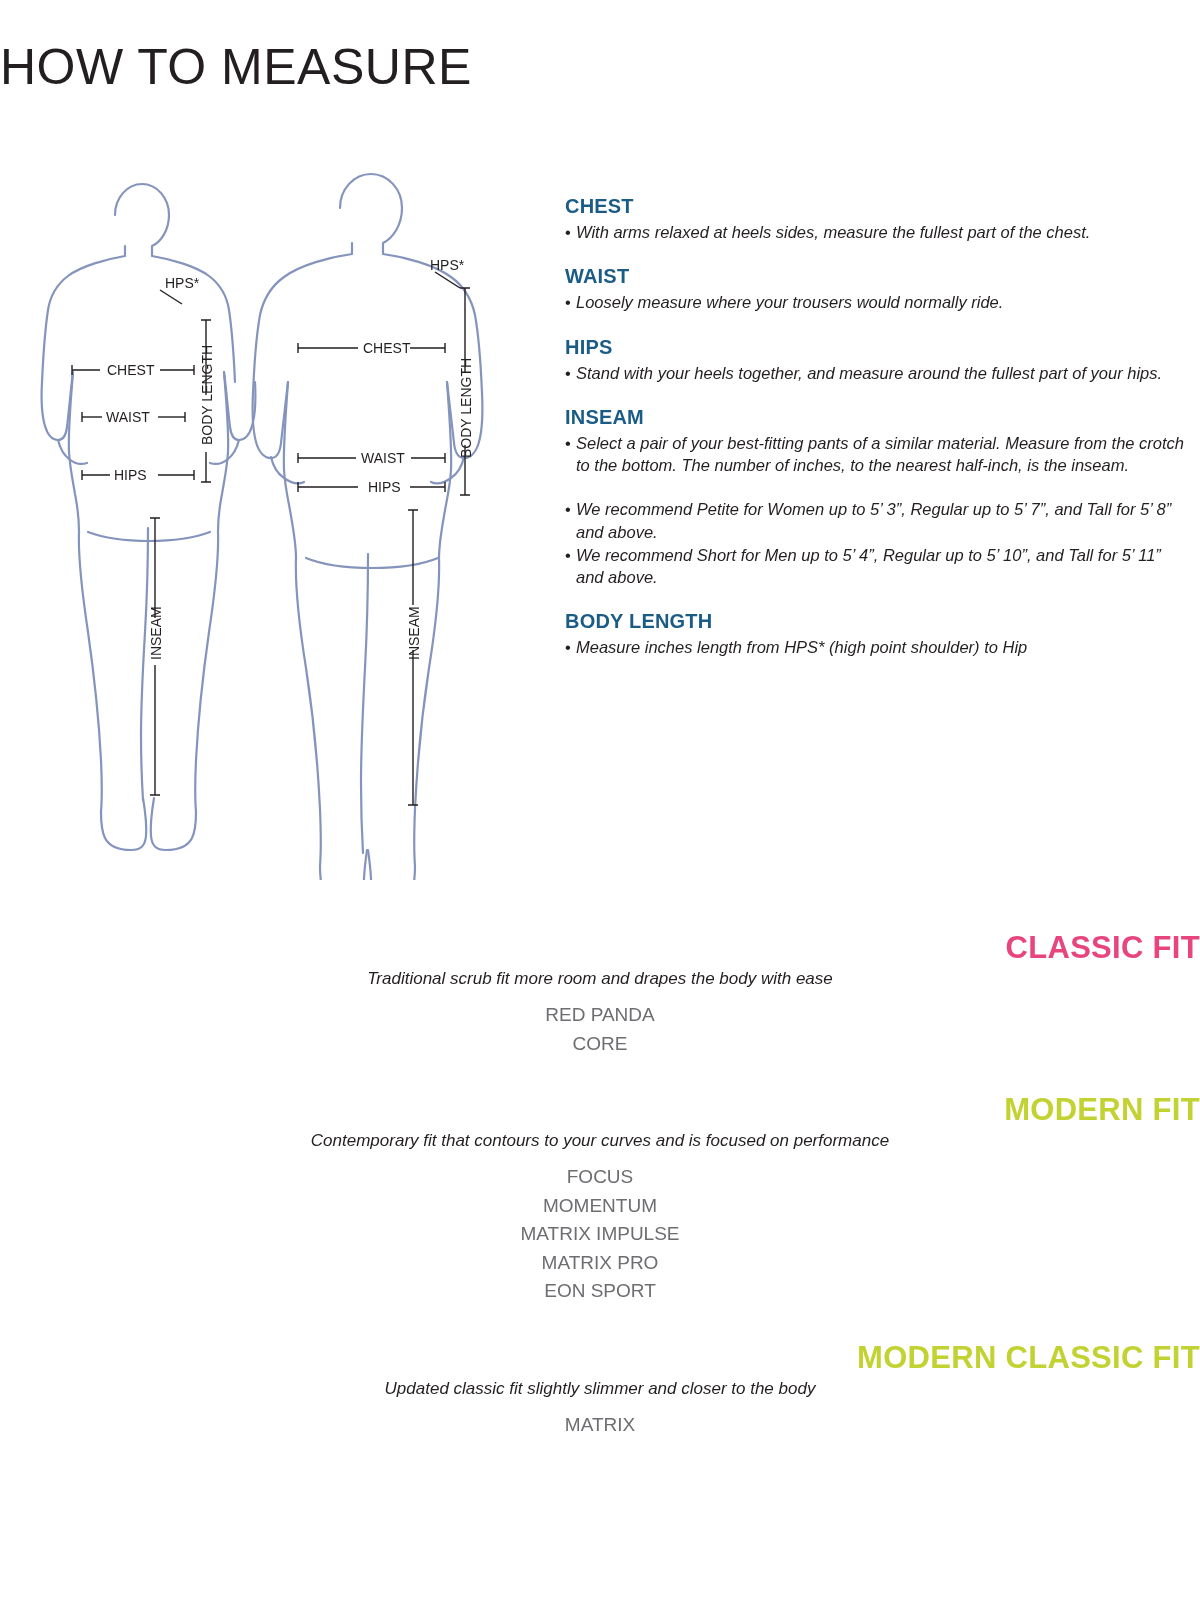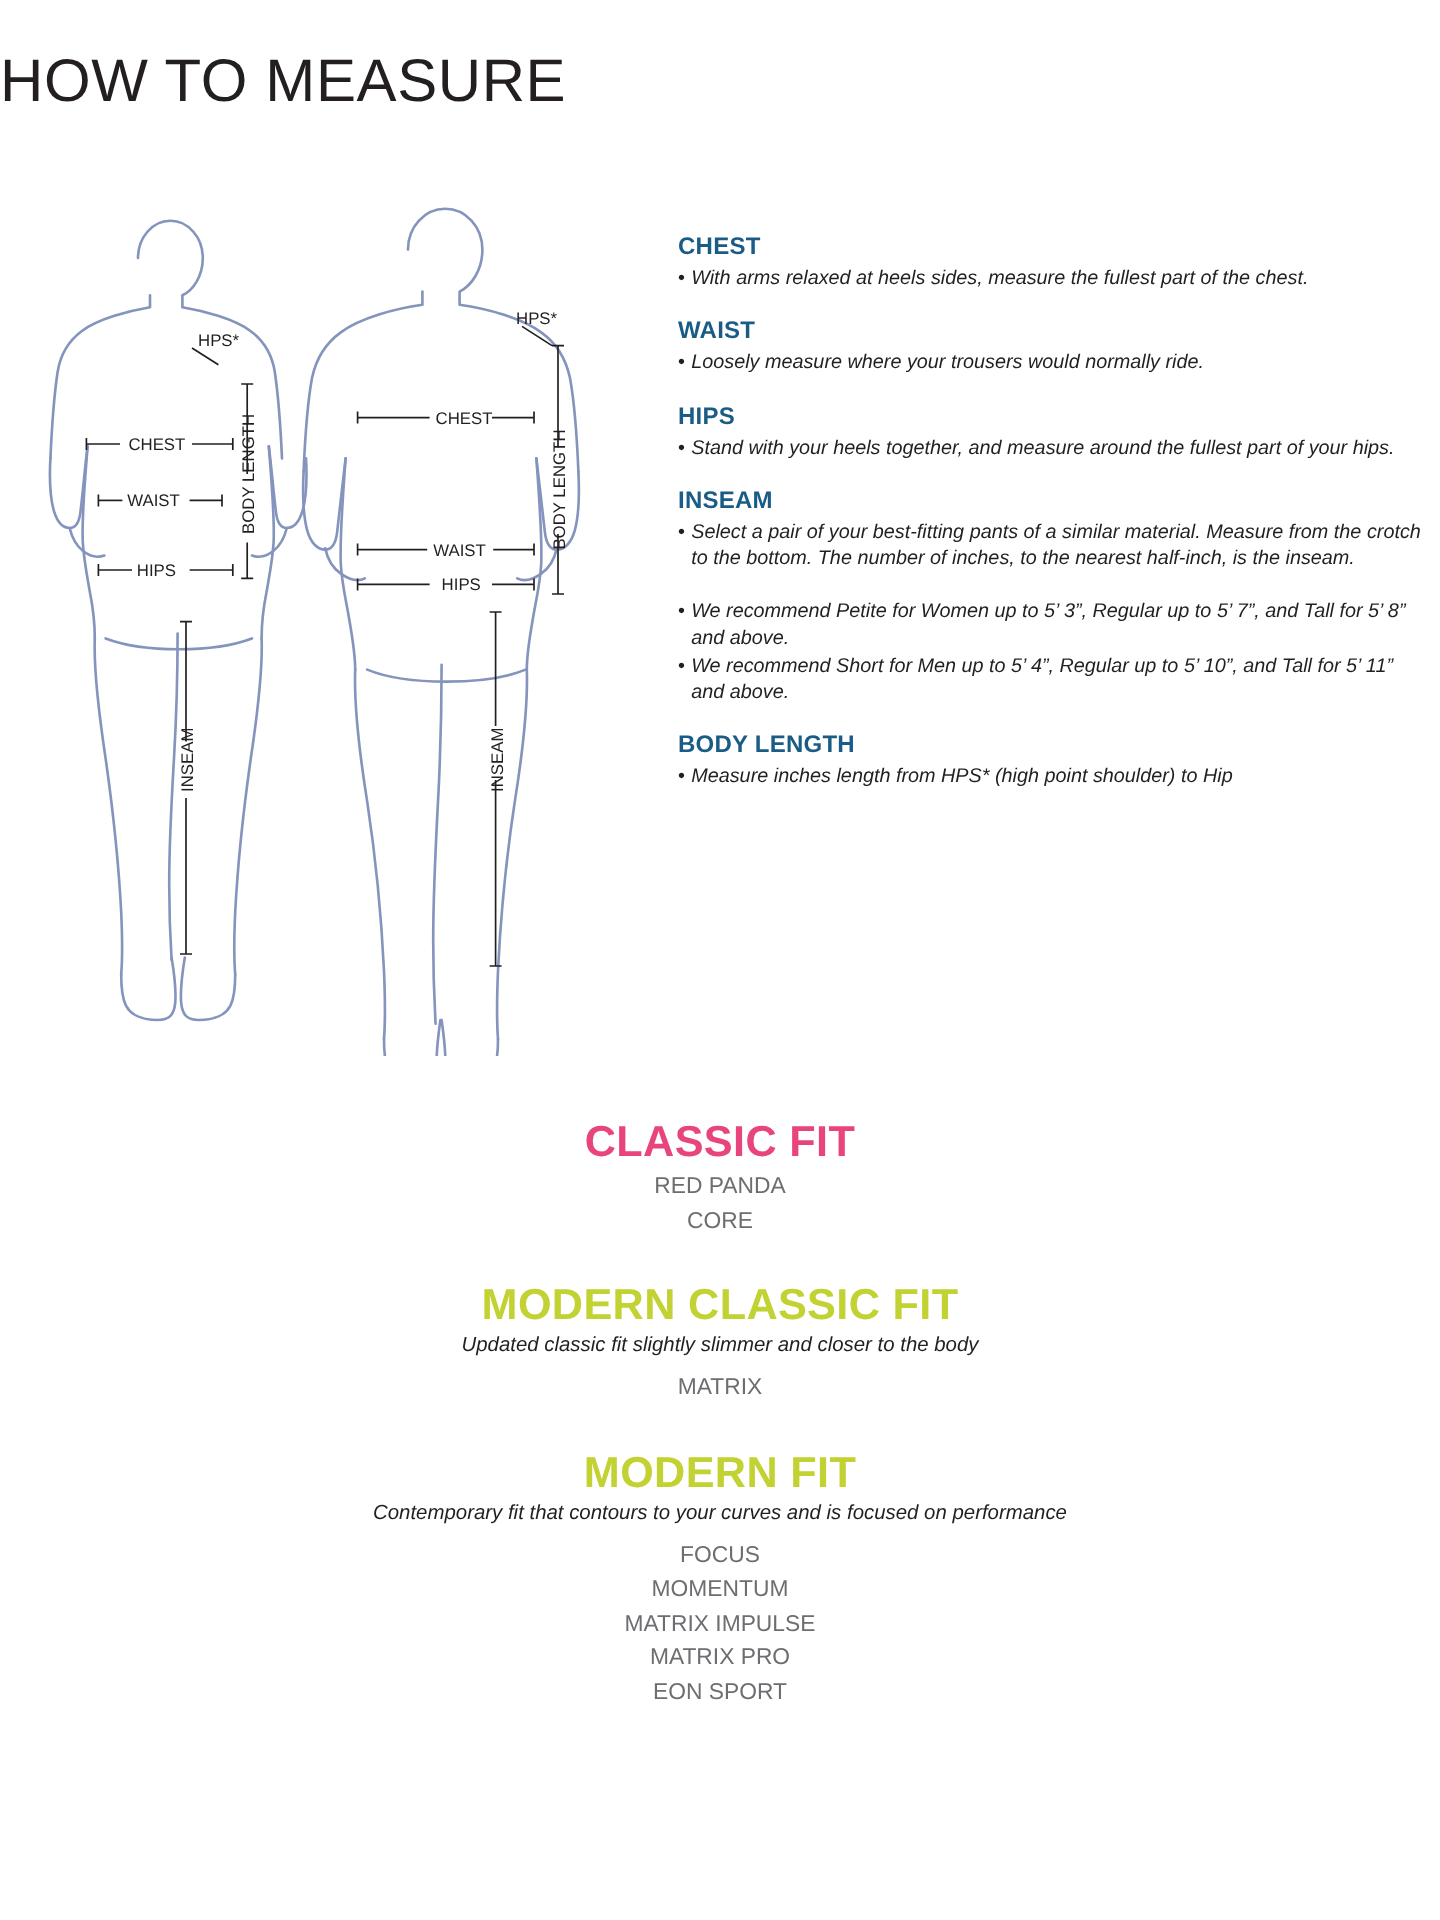--- a/index.html
+++ b/index.html
@@ -85,24 +85,25 @@
     position: absolute;
     top: 930px;
     left: 0;
     width: 1200px;
     text-align: center;
   }
   .fit-block {
     margin-bottom: 34px;
   }
   .fit-title {
-    font-size: 36px;
+    font-size: 31px;
     font-weight: bold;
     letter-spacing: 0.3px;
     margin-bottom: 3px;
+    text-align: right;
   }
   .fit-title.pink { color: #e8457f; }
   .fit-title.lime { color: #c3d233; }
   .fit-desc {
     font-size: 17px;
     font-style: italic;
     color: #231f20;
     margin-bottom: 12px;
   }
   .fit-brand {
@@ -278,35 +279,36 @@
         <span class="instr-text">Measure inches length from HPS* (high point shoulder) to Hip</span>
       </div>
     </div>
 
   </div>
 
   <div class="fits">
 
     <div class="fit-block">
       <div class="fit-title pink">CLASSIC FIT</div>
+      <div class="fit-desc">Traditional scrub fit more room and drapes the body with ease</div>
       <div class="fit-brand" style="white-space: pre-line;">RED PANDA
 CORE</div>
-    </div>
-
-    <div class="fit-block">
-      <div class="fit-title lime">MODERN CLASSIC FIT</div>
-      <div class="fit-desc">Updated classic fit slightly slimmer and closer to the body</div>
-      <div class="fit-brand" style="white-space: pre-line;">MATRIX</div>
     </div>
 
     <div class="fit-block">
       <div class="fit-title lime">MODERN FIT</div>
       <div class="fit-desc">Contemporary fit that contours to your curves and is focused on performance</div>
       <div class="fit-brand" style="white-space: pre-line;">FOCUS
 MOMENTUM
 MATRIX IMPULSE
 MATRIX PRO
 EON SPORT</div>
     </div>
 
+    <div class="fit-block">
+      <div class="fit-title lime">MODERN CLASSIC FIT</div>
+      <div class="fit-desc">Updated classic fit slightly slimmer and closer to the body</div>
+      <div class="fit-brand" style="white-space: pre-line;">MATRIX</div>
+    </div>
+
   </div>
 
 </div>
 
 </body></html>

